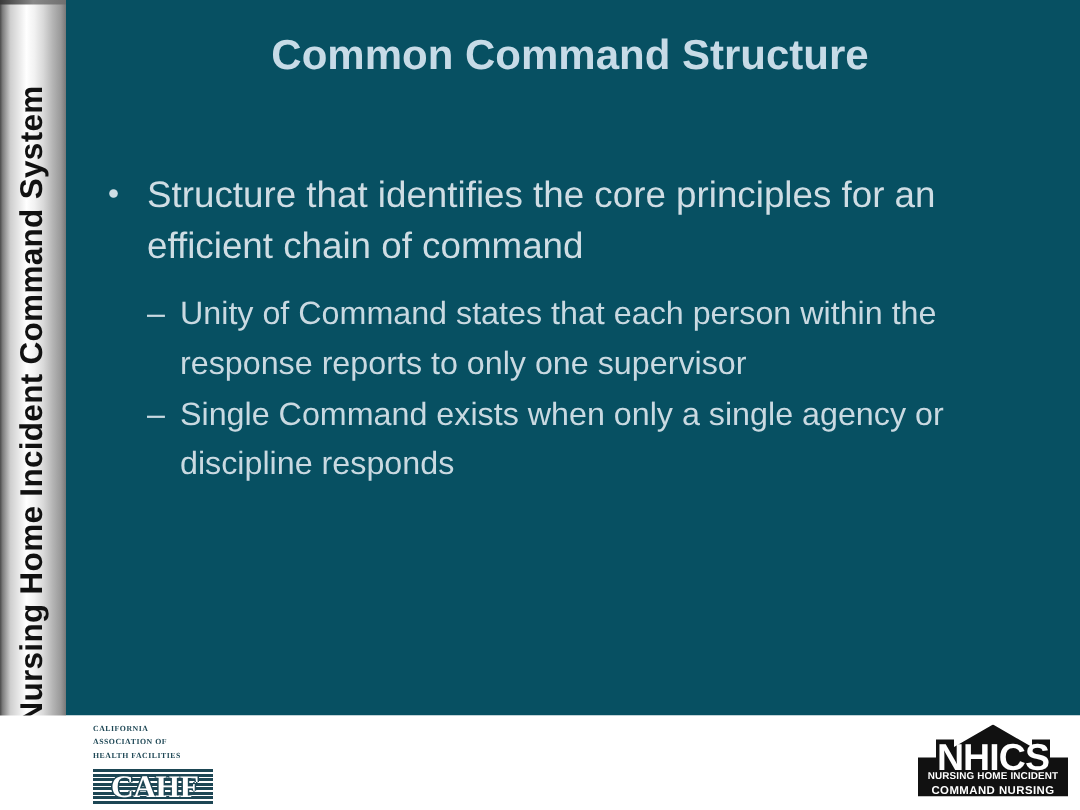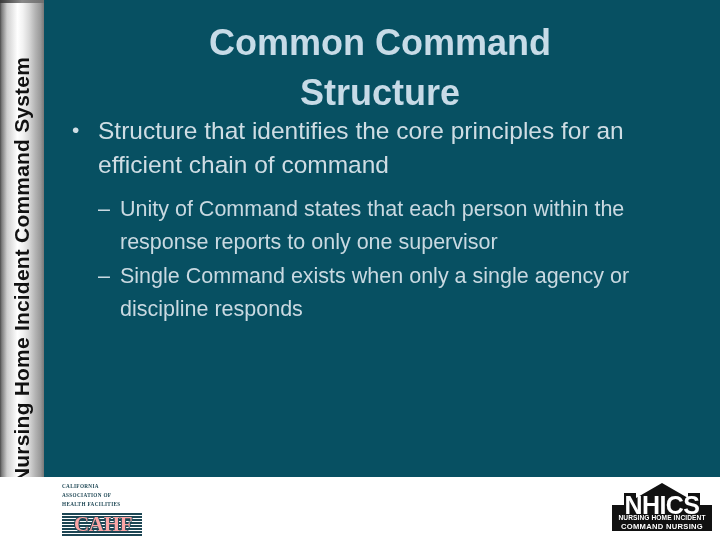--- a/index.html
+++ b/index.html
@@ -74,21 +74,21 @@
   }
 
   
   .slide-title {
     position: absolute;
     left: 130px;
     top: 18px;
     width: 500px;
     text-align: center;
     color: #c7dbe7;
-    font-size: 36px;
+    font-size: 28px;
     font-weight: bold;
     line-height: 1.38;
     font-family: "Liberation Sans", sans-serif;
   }
 
   
   .body-content {
     position: absolute;
     left: 72px;
     top: 114px;
@@ -175,21 +175,21 @@
     background: repeating-linear-gradient(
       to bottom,
       #ffffff 0px, #ffffff 1px,
       #1d4654 1px, #1d4654 3px
     );
   }
   .cahf-word {
     position: absolute;
     left: 12px;
     top: 0px;
-    color: #fca5a5;
+    color: #ffffff;
     font-size: 21px;
     font-weight: bold;
     letter-spacing: -0.3px;
     line-height: 24px;
     font-family: "Liberation Serif", serif;
     text-shadow:
       1px 0 0 #1d4654, -1px 0 0 #1d4654,
       0 1px 0 #1d4654, 0 -1px 0 #1d4654;
   }
 

